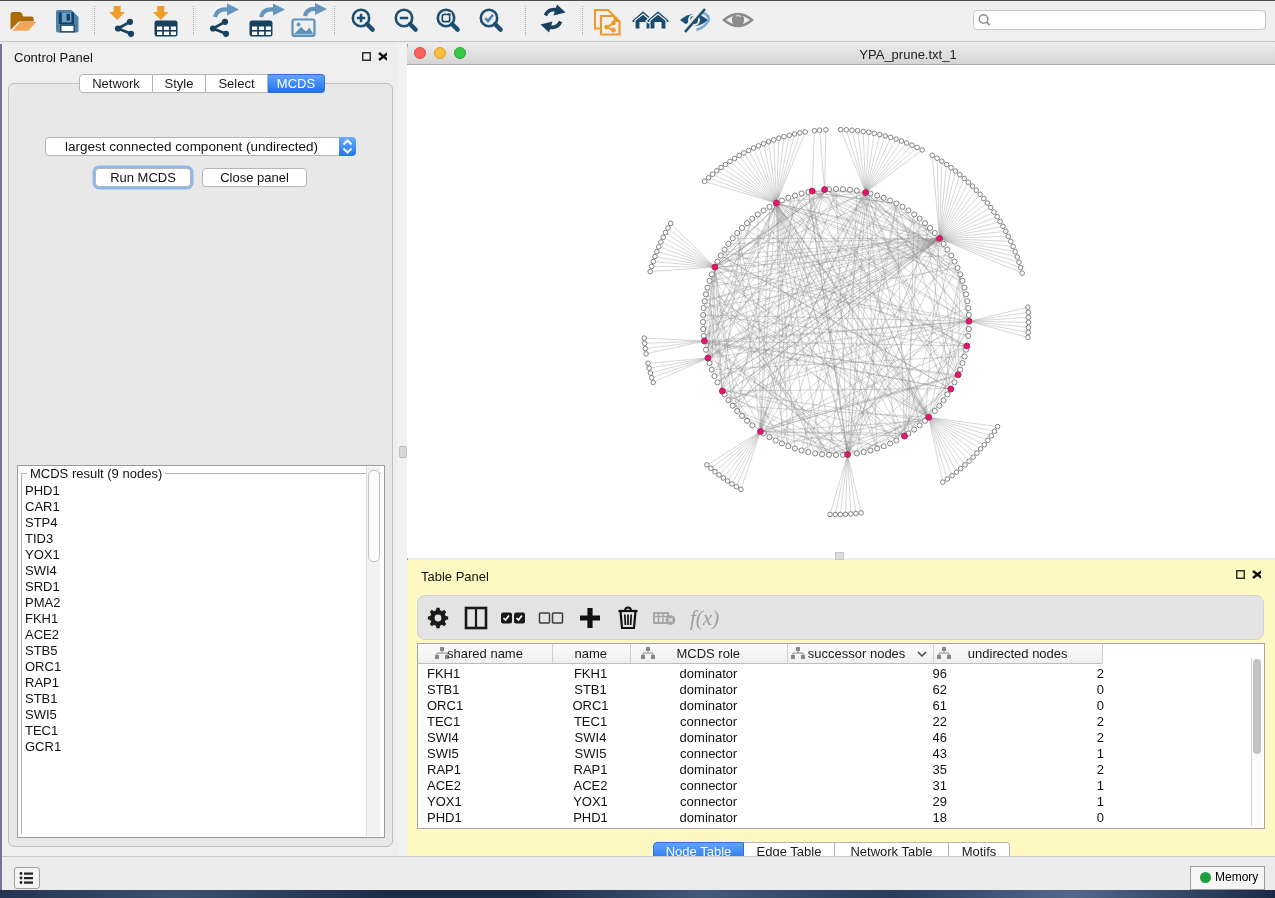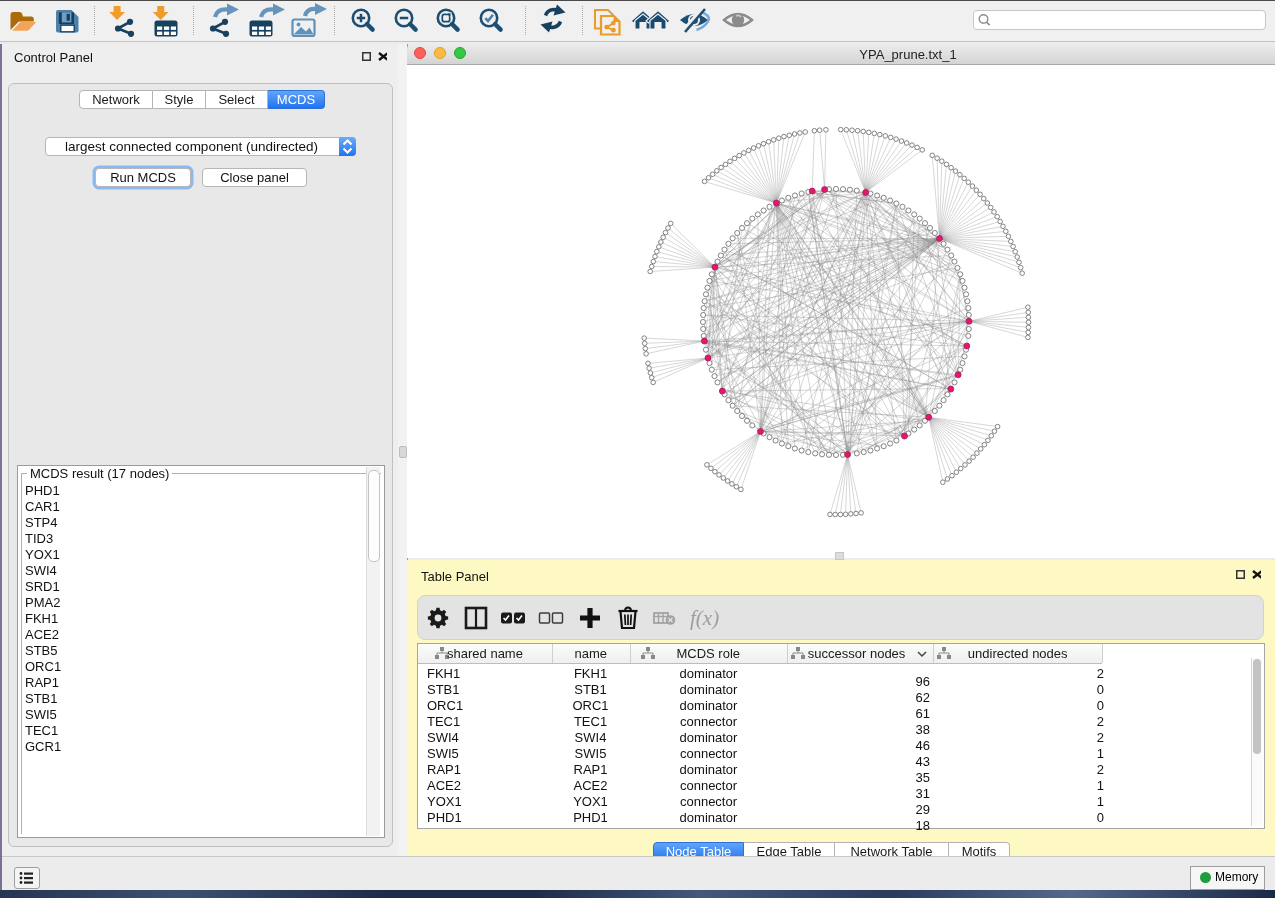--- a/index.html
+++ b/index.html
@@ -50,21 +50,21 @@
   #tp-title{position:absolute;left:14px;top:9px;font-size:13px;color:#111;}
   #tp-toolbar{position:absolute;left:10px;top:35px;width:845px;height:43px;background:#e3e3e3;border:1px solid #d2d2d2;border-radius:8px;}
   #tp-table{position:absolute;left:10px;top:83px;width:846px;height:184px;background:#fff;border:1px solid #a5a5a5;}
   #tp-header{position:absolute;left:0;top:0;width:684px;height:19px;background:linear-gradient(#fbfbfb,#efefef);border-bottom:1px solid #bdbdbd;}
   .hcell{position:absolute;top:0;height:19px;border-right:1px solid #cfcfcf;}
   .hcell .txt{position:absolute;width:100%;top:2px;text-align:center;font-size:13px;color:#1a1a1a;}
   .row{position:absolute;left:0;width:100%;height:16px;font-size:13px;color:#111;}
   .c1{position:absolute;left:9px;top:1px;}
   .c2{position:absolute;left:134px;width:77px;top:1px;text-align:center;}
   .c3{position:absolute;left:212px;width:157px;top:1px;text-align:center;}
-  .c4{position:absolute;left:373px;width:139px;top:1px;text-align:right;margin-top:8px;}
+  .c4{position:absolute;left:390px;width:139px;top:1px;text-align:right;}
   .c5{position:absolute;left:508px;width:178px;top:1px;text-align:right;}
   #tscroll{position:absolute;right:1px;top:14px;width:11px;height:168px;background:#fbfbfb;border-left:1px solid #d5d5d5;}
   #tthumb{position:absolute;left:1px;top:1px;width:8px;height:95px;background:#c3c3c3;border-radius:4px;}
   
   #bottomtabs{position:absolute;left:246px;top:274px;display:flex;height:20px;margin-top:8px;}
   
   #statusbar{left:0;top:856px;width:1275px;height:34px;background:#ececec;border-top:1px solid #c9c9c9;}
   #listbtn{position:absolute;left:14px;top:10px;width:24px;height:20px;background:#f4f4f4;border:1px solid #9e9e9e;border-radius:3px;}
   #membtn{position:absolute;left:1190px;top:9px;width:73px;height:22px;background:#f6f6f6;border:1px solid #9e9e9e;font-size:12px;}
   #wallpaper{left:0;top:890px;width:1275px;height:8px;background:linear-gradient(90deg,#253452,#3d5070 14%,#1d2c49 30%,#1d2c49 42%,#44587a 55%,#2a3b5c 70%,#55688c 84%,#1a2946);}
@@ -211,39 +211,39 @@
 </div>
 <div id="leftpanel" class="abs">
   <div id="cp-title">Control Panel</div>
   <svg class="wctl" style="left:360px" width="9" height="9">
       <rect x="0.75" y="0.75" width="7.5" height="7.5" fill="none" stroke="#333" stroke-width="1.5"></rect>
     </svg>
   <svg class="wctl" style="left:376px" width="11" height="9">
       <path d="M1 1 L10 8 M10 1 L1 8" stroke="#111" stroke-width="2.4"></path>
     </svg>
   <div id="cp-pane"></div>
-  <div class="tabbar" style="left:77px;top:30px;margin-top:16px;">
+  <div class="tabbar" style="left:77px;top:30px;">
     <div class="tab first" style="width:74px">Network</div>
     <div class="tab" style="width:53px">Style</div>
     <div class="tab" style="width:62px">Select</div>
     <div class="tab last sel" style="width:57px">MCDS</div>
   </div>
   <div id="dropdown">
     <div class="dtext">largest connected component (undirected)</div>
     <div class="spin"><svg width="17" height="19">
           <path d="M4.5 7.5 L8.5 3.5 L12.5 7.5" fill="none" stroke="#fff" stroke-width="2"></path>
           <path d="M4.5 11.5 L8.5 15.5 L12.5 11.5" fill="none" stroke="#fff" stroke-width="2"></path>
         </svg></div>
   </div>
   <div class="btn" id="runbtn">Run MCDS</div>
   <div class="btn" id="closebtn">Close panel</div>
   <div id="resultbox">
     <div class="fs"></div>
     <div class="fs2"></div>
-    <div id="legendtxt">MCDS result (17 nodes)</div>
+    <div id="legendtxt">MCDS result (9 nodes)</div>
     <div id="rlist">PHD1<br>CAR1<br>STP4<br>TID3<br>YOX1<br>SWI4<br>SRD1<br>PMA2<br>FKH1<br>ACE2<br>STB5<br>ORC1<br>RAP1<br>STB1<br>SWI5<br>TEC1<br>GCR1</div>
     <div id="rscroll">
         <div id="rthumb"></div>
       </div>
   </div>
 </div>
 <div id="vsplit" class="abs">
     <div id="vgrip"></div>
   </div>
 <div id="netwin" class="abs">
@@ -620,21 +620,21 @@
           <span class="c1">ORC1</span>
           <span class="c2">ORC1</span>
           <span class="c3">dominator</span>
           <span class="c4">61</span>
           <span class="c5">0</span>
         </div>
       <div class="row" style="top:48px">
           <span class="c1">TEC1</span>
           <span class="c2">TEC1</span>
           <span class="c3">connector</span>
-          <span class="c4">38</span>
+          <span class="c4">22</span>
           <span class="c5">2</span>
         </div>
       <div class="row" style="top:64px">
           <span class="c1">SWI4</span>
           <span class="c2">SWI4</span>
           <span class="c3">dominator</span>
           <span class="c4">46</span>
           <span class="c5">2</span>
         </div>
       <div class="row" style="top:80px">

